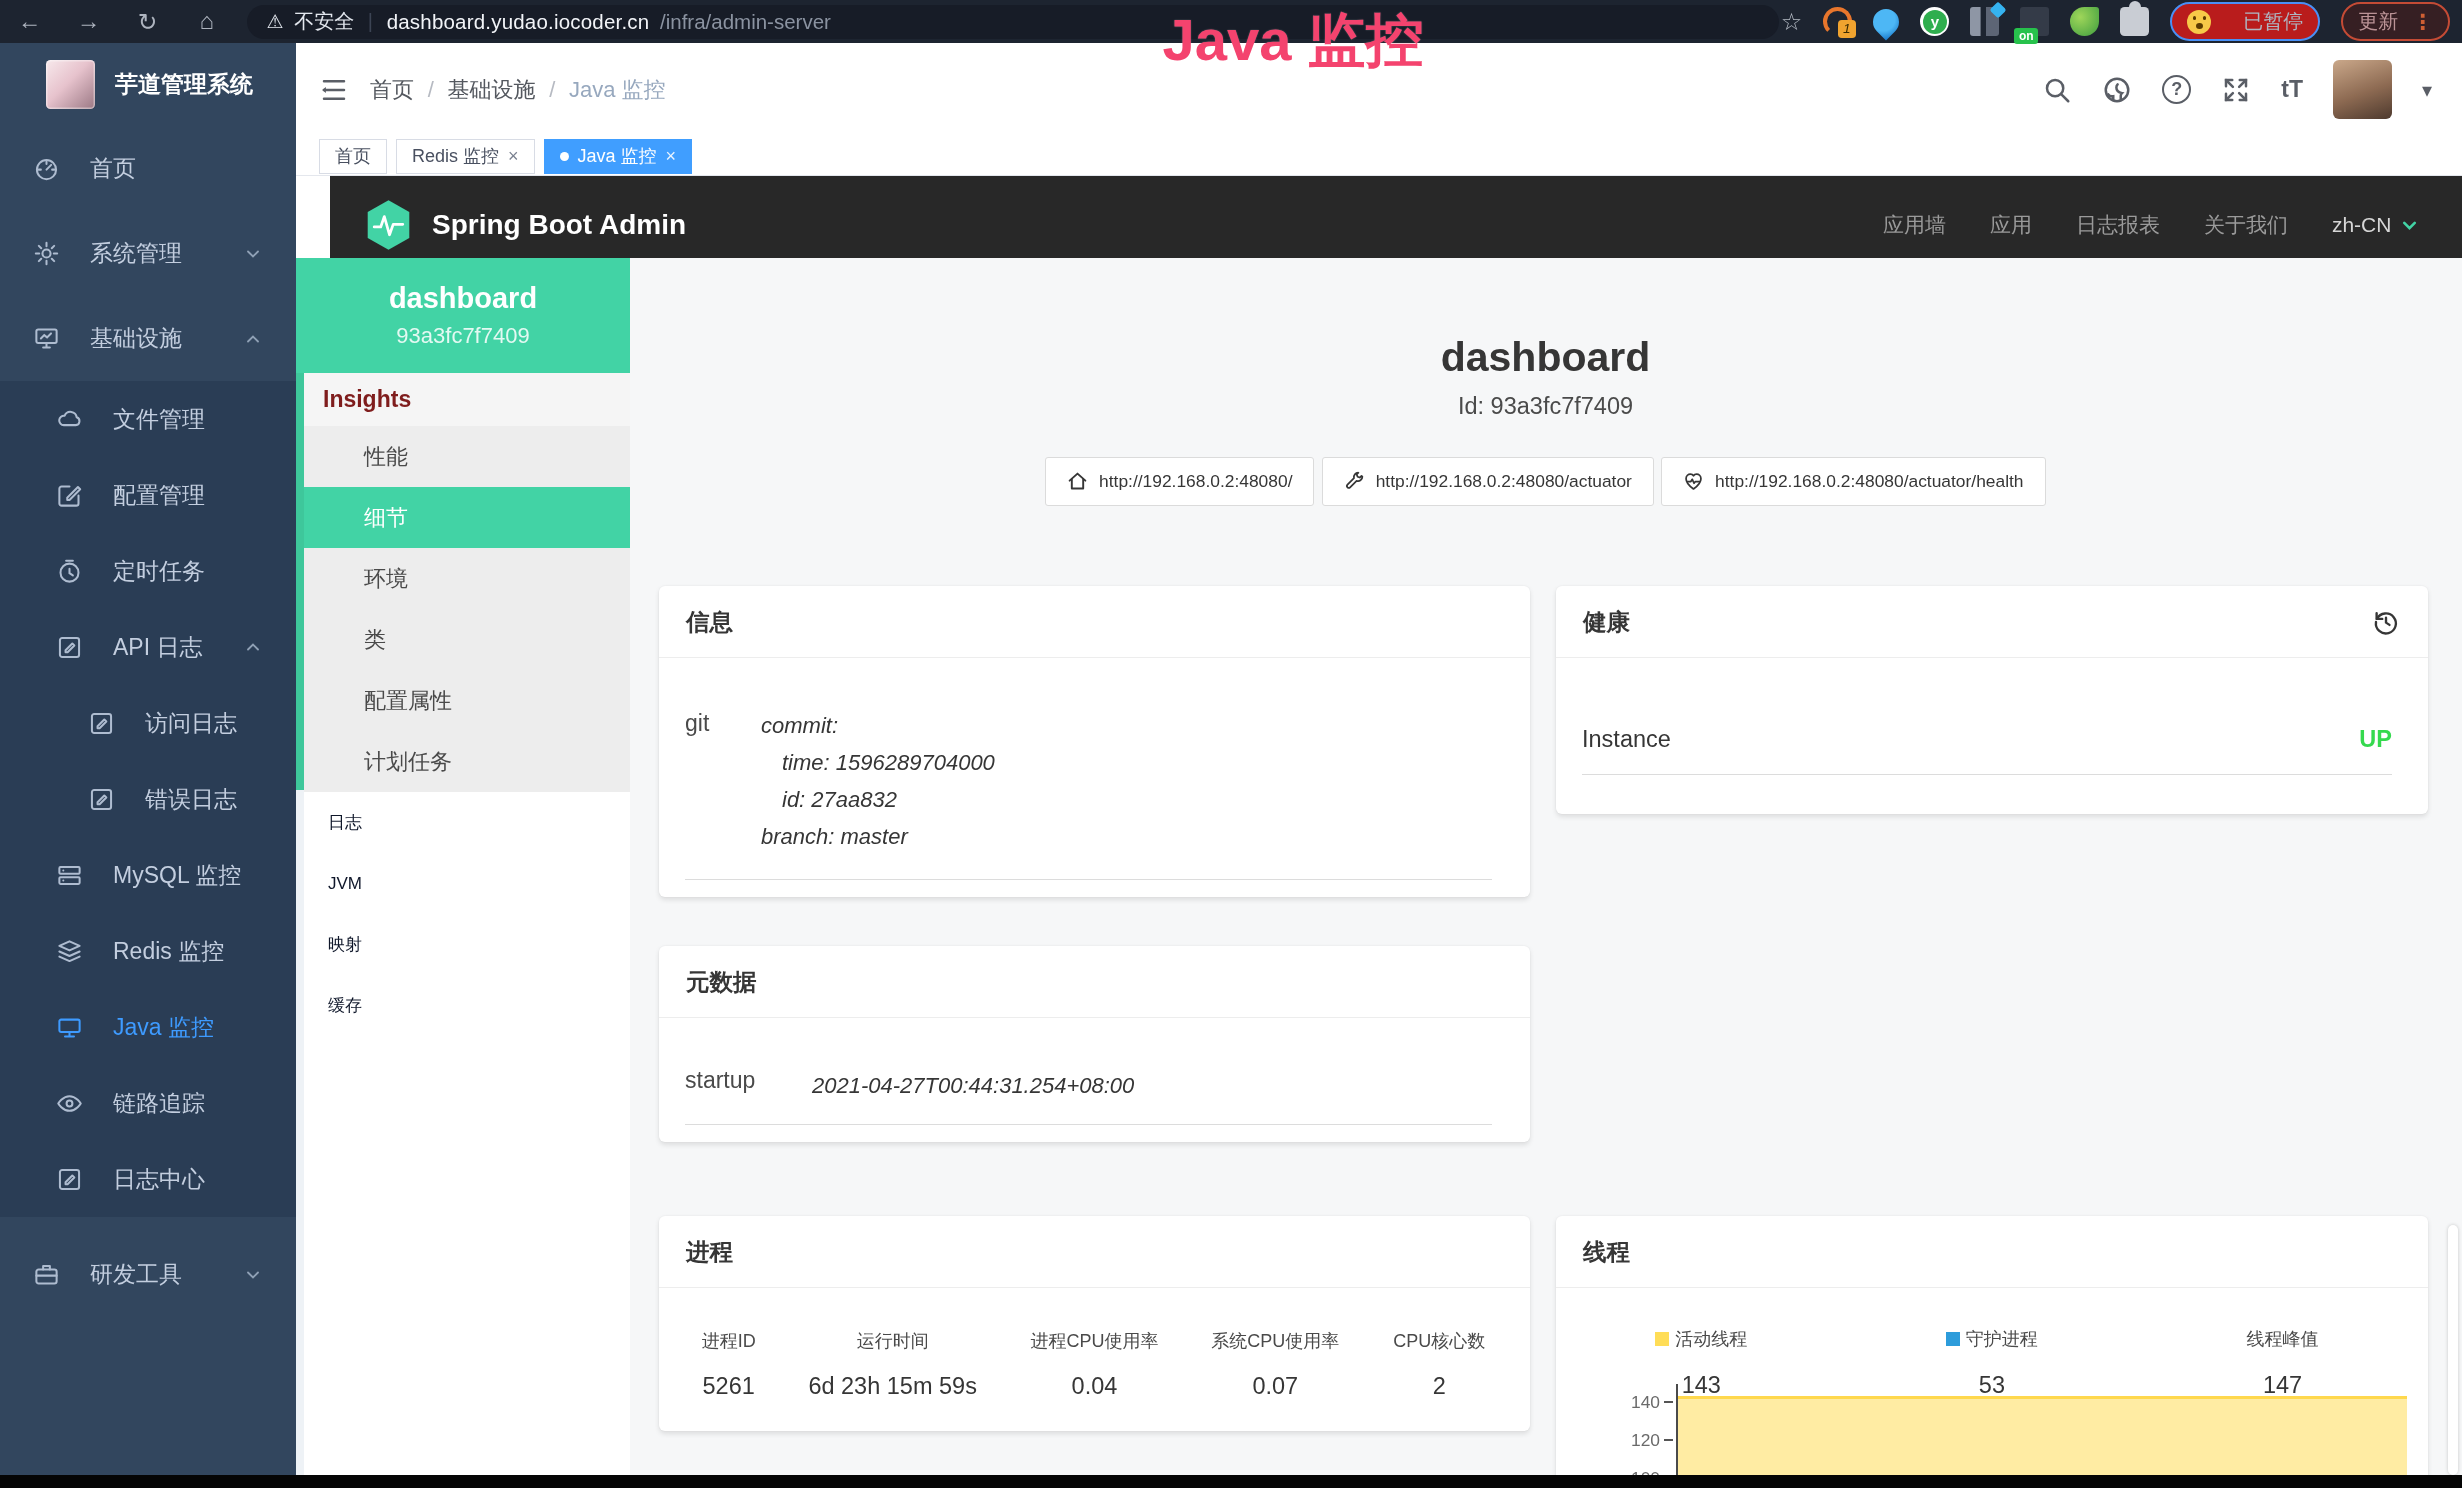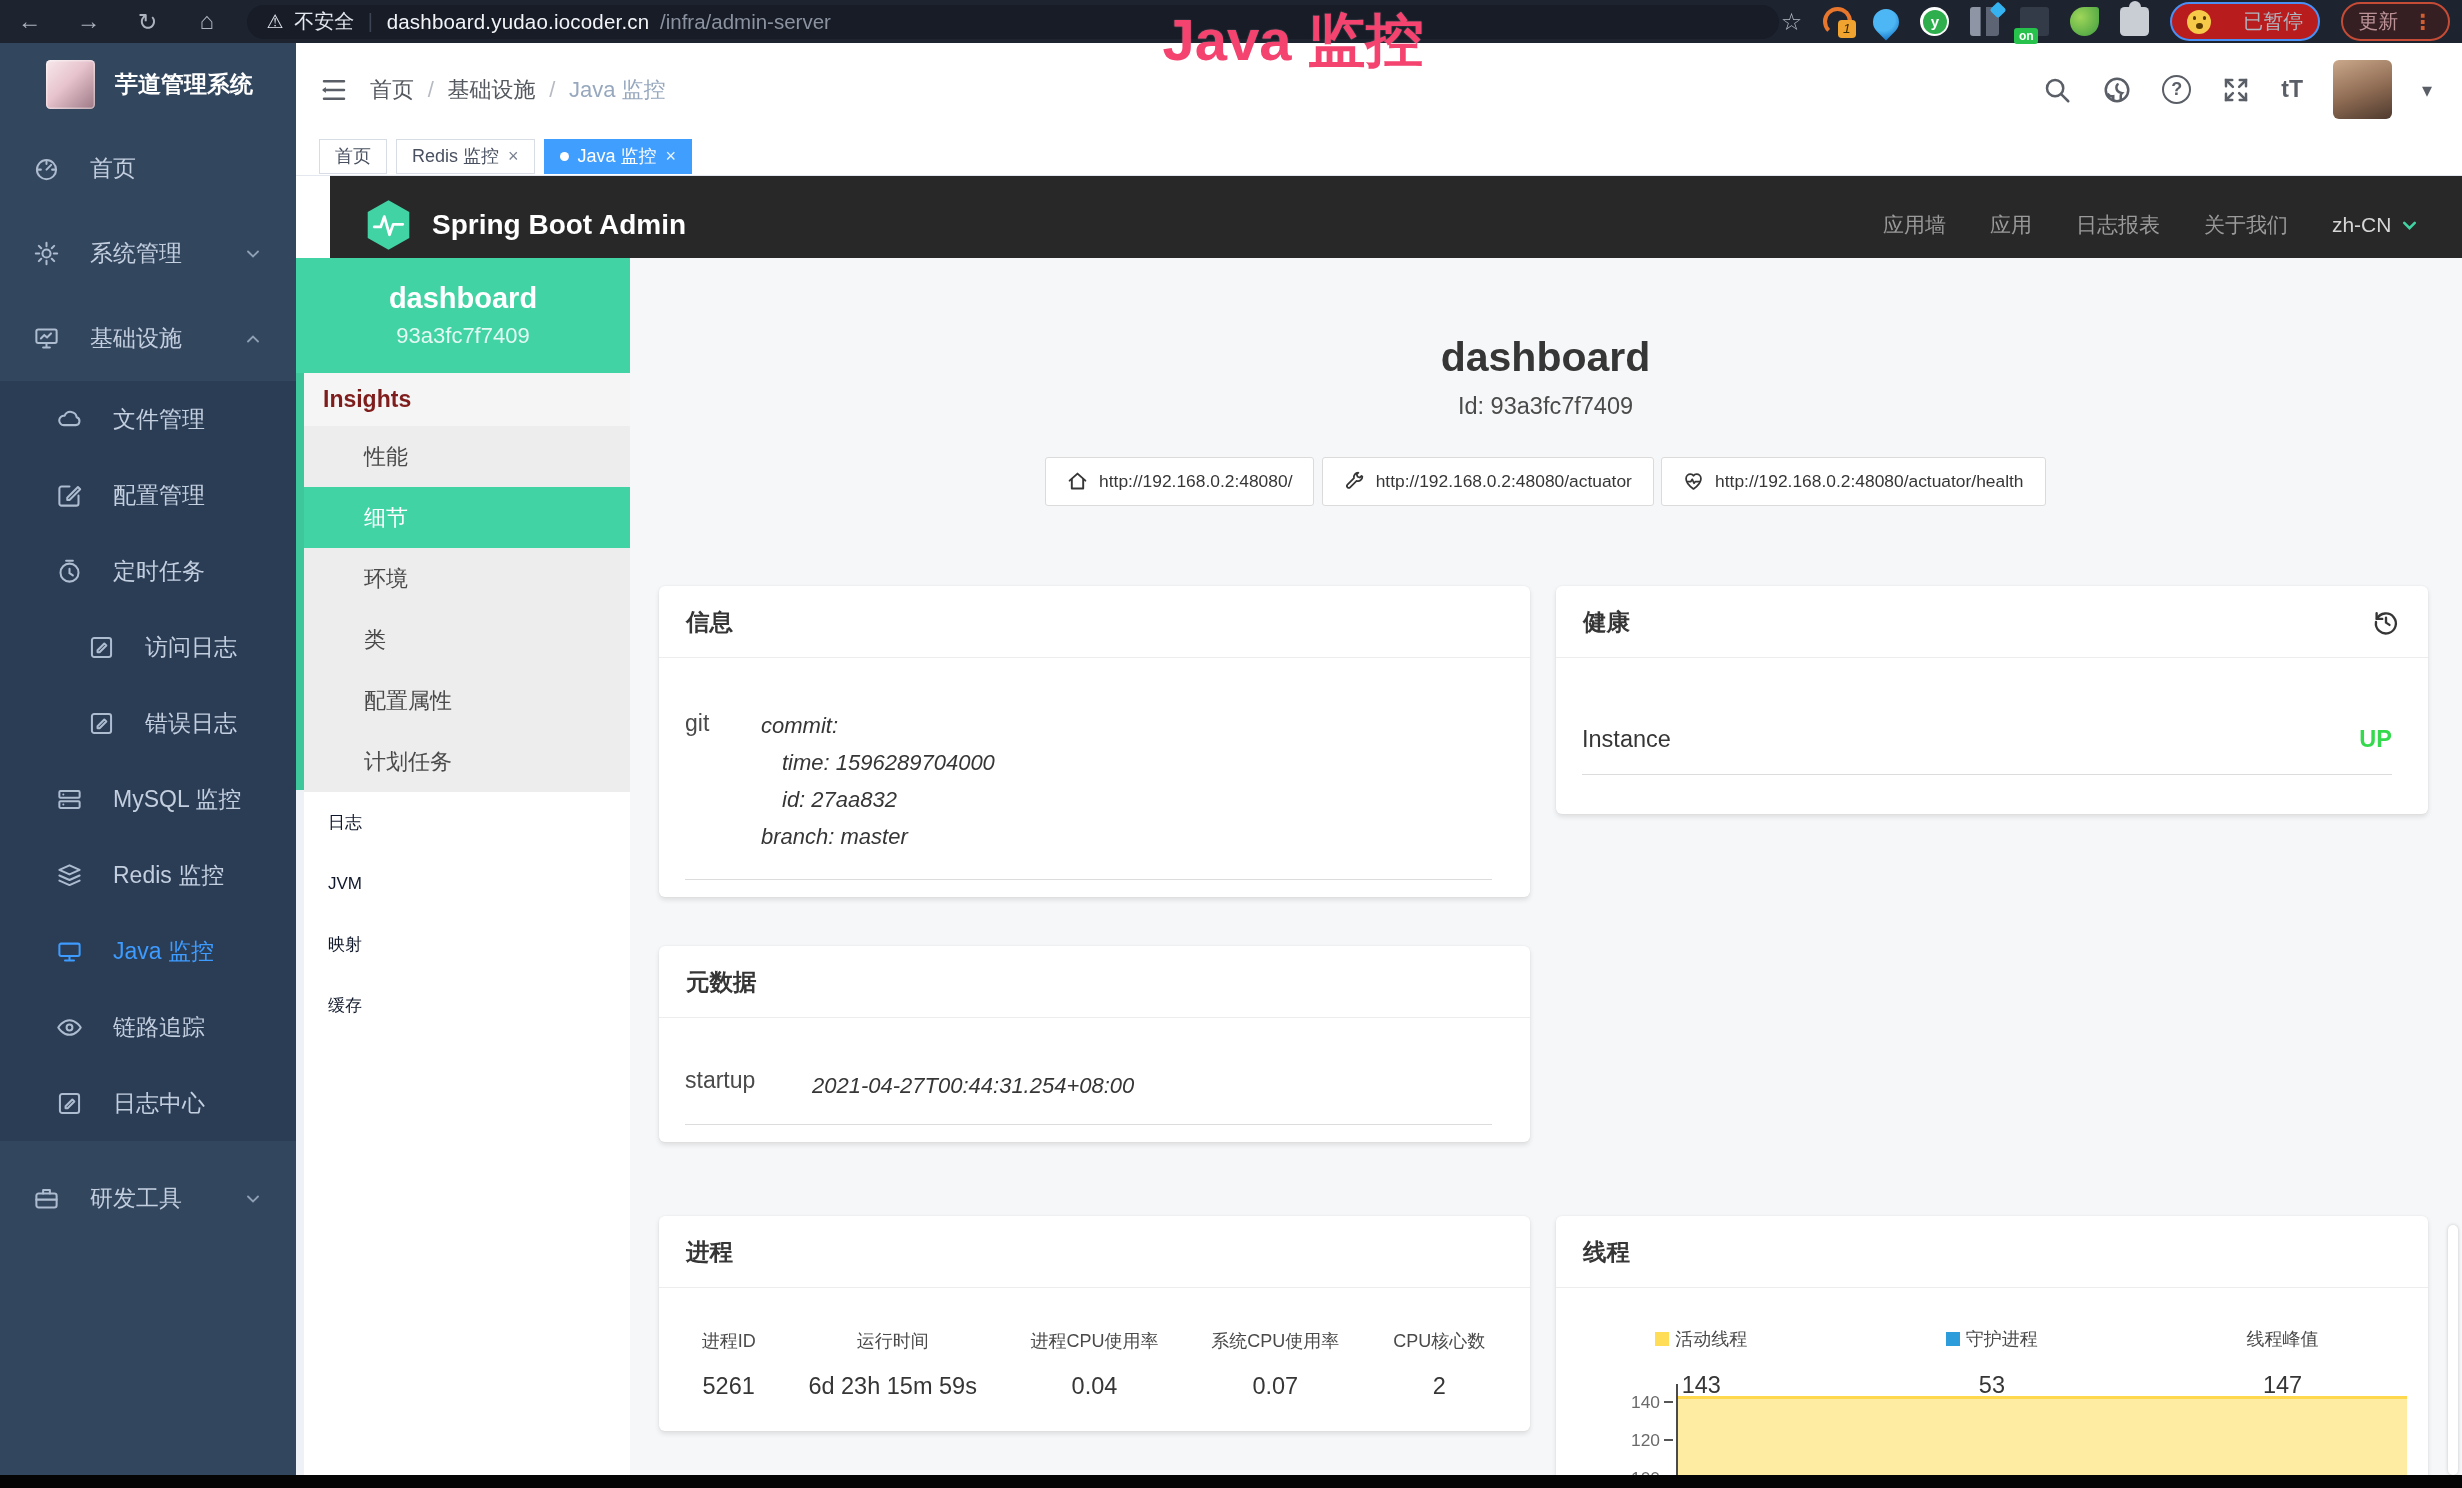--- a/index.html
+++ b/index.html
@@ -255,20 +255,30 @@
           </svg>
         <span>配置管理</span>
       </div>
       <div class="side-item">
         <svg class="icn" viewBox="0 0 24 24" fill="none" stroke="currentColor" stroke-width="1.8" stroke-linecap="round">
             <circle cx="12" cy="13" r="8"></circle>
             <path d="M12 9.5v4l3 2M9 2.5h6"></path>
           </svg>
         <span>定时任务</span>
       </div>
+      <div class="side-item">
+        <svg class="icn" viewBox="0 0 24 24" fill="none" stroke="currentColor" stroke-width="1.8" stroke-linecap="round" stroke-linejoin="round">
+            <rect x="3.5" y="3.5" width="17" height="17" rx="2"></rect>
+            <path d="M8.5 14.5l6-6 1.8 1.8-6 6H8.5v-1.8z"></path>
+          </svg>
+        <span>API 日志</span>
+        <svg class="chev" viewBox="0 0 24 24" fill="none" stroke="currentColor" stroke-width="2.2" stroke-linecap="round">
+            <path d="M6 15l6-6 6 6"></path>
+          </svg>
+      </div>
       <div class="side-item nested">
         <svg class="icn" viewBox="0 0 24 24" fill="none" stroke="currentColor" stroke-width="1.8" stroke-linecap="round" stroke-linejoin="round">
             <rect x="3.5" y="3.5" width="17" height="17" rx="2"></rect>
             <path d="M8.5 14.5l6-6 1.8 1.8-6 6H8.5v-1.8z"></path>
           </svg>
         <span>访问日志</span>
       </div>
       <div class="side-item nested">
         <svg class="icn" viewBox="0 0 24 24" fill="none" stroke="currentColor" stroke-width="1.8" stroke-linecap="round" stroke-linejoin="round">
             <rect x="3.5" y="3.5" width="17" height="17" rx="2"></rect>

